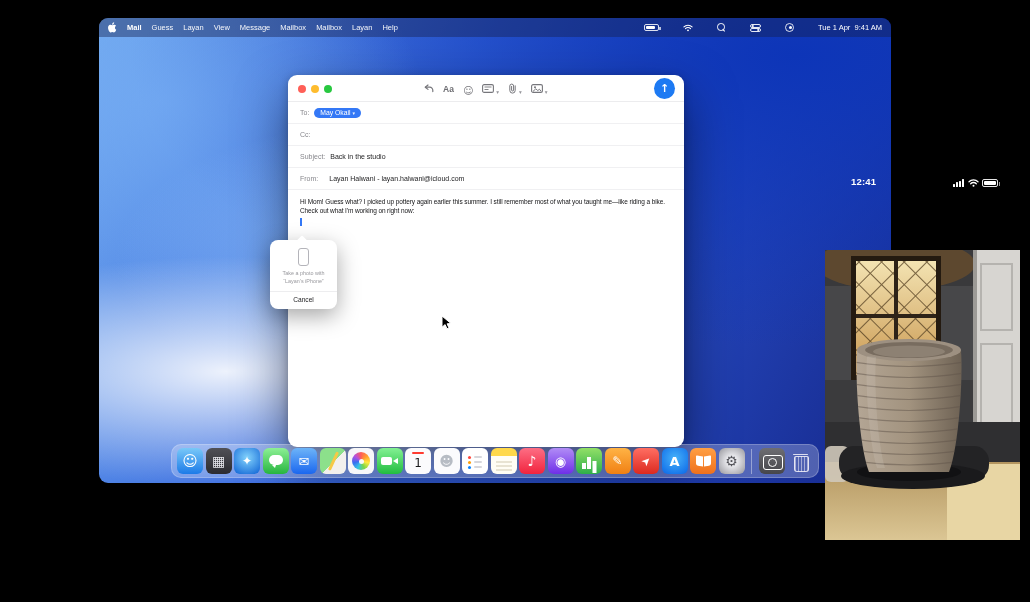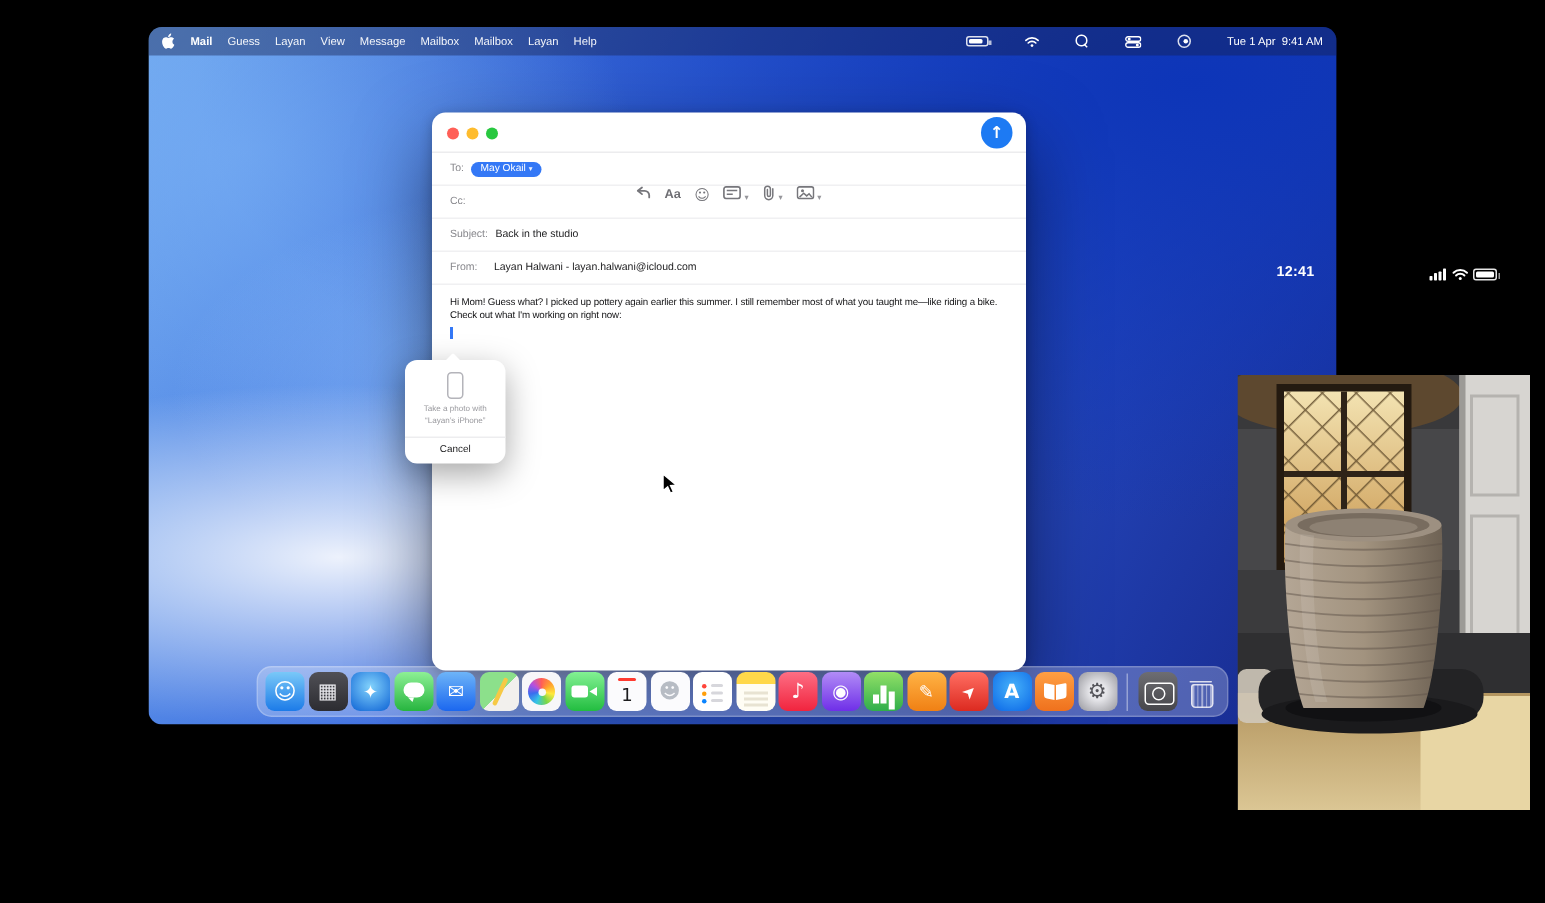--- a/index.html
+++ b/index.html
@@ -32,21 +32,21 @@
   .mb-user{width:9px;height:9px;border-radius:50%;border:1px solid rgba(255,255,255,.85);position:relative;}
   .mb-user::after{content:"";position:absolute;left:2.6px;top:1.6px;width:3px;height:3px;border-radius:50%;background:#fff;}
 
   
   .mail-window{position:absolute;left:189px;top:57px;width:396px;height:372px;background:#fff;border-radius:9px;
                box-shadow:0 22px 50px rgba(0,0,10,.5),0 2px 8px rgba(0,0,0,.25);}
   .titlebar{position:relative;height:27px;border-bottom:1px solid #ececee;}
   .traffic{position:absolute;left:10px;top:9.5px;display:flex;gap:5px;}
   .tl{width:8px;height:8px;border-radius:50%;}
   .tl.red{background:#ff5f57}.tl.yellow{background:#febc2e}.tl.green{background:#28c840}
-  .compose-toolbar{position:absolute;left:136px;top:0;height:27px;display:flex;align-items:center;gap:9px;color:#76767b;margin-top:40px;}
+  .compose-toolbar{position:absolute;left:136px;top:0;height:27px;display:flex;align-items:center;gap:9px;color:#76767b;}
   .tb-aa{font-size:8.5px;font-weight:600;color:#6e6e73;}
   .tb-emoji::after{content:"☺";font-size:10px;font-family:"DejaVu Sans",sans-serif;color:#76767b;}
   .tb-group{display:flex;align-items:center;gap:2px;}
   .chev::after{content:"▾";font-size:5.5px;color:#96969b;font-family:"DejaVu Sans",sans-serif;}
   .send-btn{position:absolute;right:9px;top:3px;width:21px;height:21px;border-radius:50%;background:#1d7af3;
             display:flex;align-items:center;justify-content:center;}
   .send-btn::after{content:"↑";color:#fff;font-size:11px;font-weight:700;font-family:"DejaVu Sans",sans-serif;}
   .field-row{display:flex;align-items:center;height:22px;padding:0 12px;border-bottom:1px solid #f0f0f2;font-size:7px;color:#1c1c1e;}
   .field-label{color:#87878c;}
   .to-pill{margin-left:5px;display:inline-flex;align-items:center;gap:2px;background:#3478f6;color:#fff;

